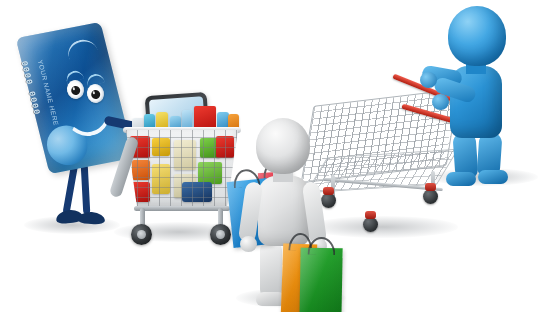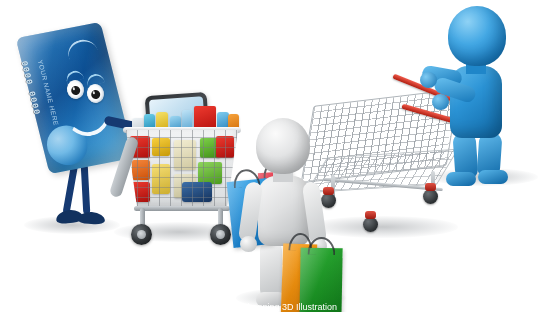--- a/index.html
+++ b/index.html
@@ -343,14 +343,13 @@
     <div class="g-head"></div>
 
     <div class="bag" id="bag-orange">
         <span class="bag-gloss"></span>
       </div>
     <div class="bag" id="bag-green">
         <span class="bag-gloss"></span>
       </div>
   </div>
 
-  <div class="caption">Online Shopping 3D Illustration</div>
 </div>
 
 </body></html>

